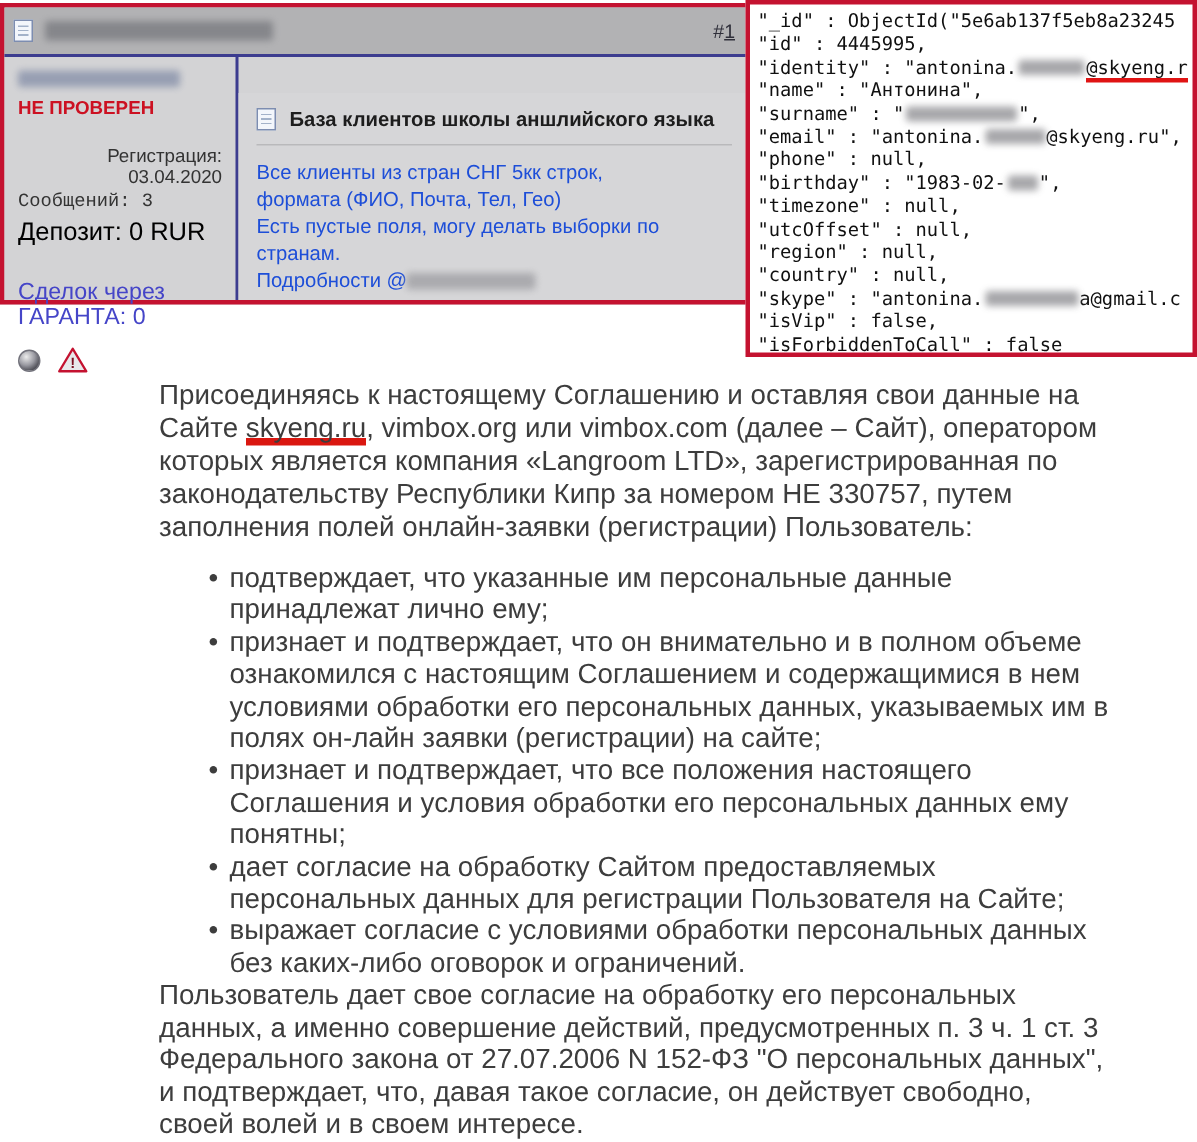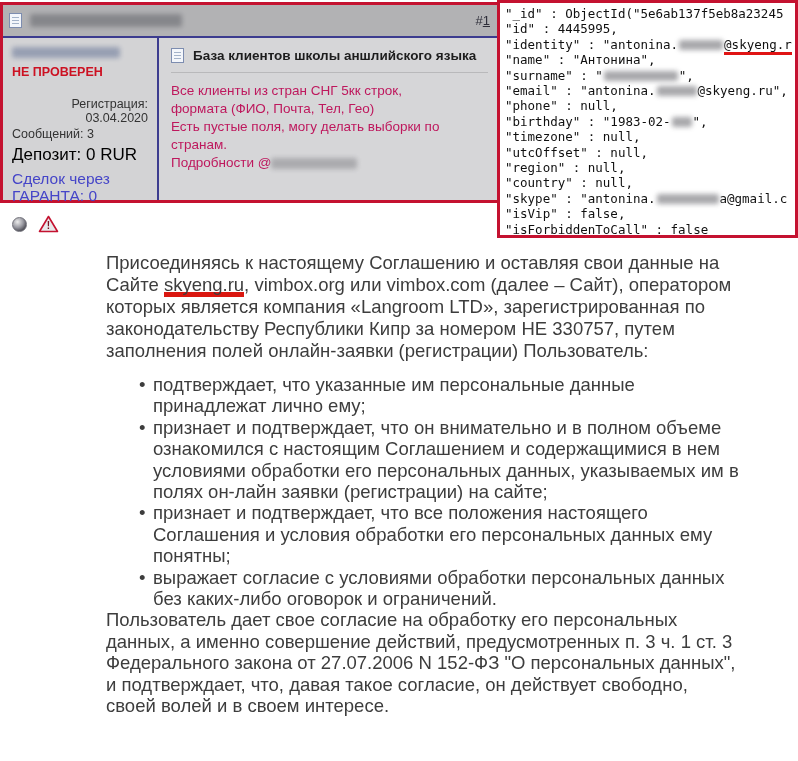--- a/index.html
+++ b/index.html
@@ -10,32 +10,32 @@
   .forum-box{position:absolute;left:0;top:2px;width:503px;height:201px;box-sizing:border-box;
              border:3px solid #c41230;background:#d3d3d5;display:flex;flex-direction:column;}
   .forum-header{flex:0 0 31px;background:#b2b2b4;border-bottom:2px solid #3c3c8f;
                 display:flex;align-items:center;padding:0 10px 0 6px;}
   .spacer{flex:1;}
   .post-number{font-size:13px;color:#2f2f3a;text-decoration:none;cursor:pointer;}
   .post-number .num{text-decoration:underline;}
   .forum-columns{flex:1;display:flex;min-height:0;}
   .profile-col{width:156px;box-sizing:border-box;border-right:2px solid #3c3c8f;
                padding:6px 9px;background:#d3d3d5;font-size:12.5px;color:#333;}
-  .post-col{flex:1;background:#d6d6d8;padding:5px 12px 0;min-width:0;}
+  .post-col{flex:1;background:#d6d6d8;padding:5px 12px 0;min-width:0;margin-top:24px;}
 
   .title-row{display:flex;align-items:center;gap:9px;padding:5px 0 9px;border-bottom:1px solid #b9b9bb;}
   .post-title{font-size:13.5px;font-weight:bold;color:#1d1d1d;}
-  .post-body{margin-top:9px;font-size:13.5px;line-height:18px;color:#be185d;}
+  .post-body{margin-top:9px;font-size:13.5px;line-height:18px;color:#1d4ed8;}
 
   .status-unverified{color:#cc1122;font-weight:bold;font-size:12.5px;margin-top:7px;}
   .reg-line{margin-top:18px;text-align:right;}
-  .msg-line{margin-top:2px;}
+  .msg-line{margin-top:2px;font-family:Liberation Mono, monospace;}
   .deposit-line{font-size:17px;color:#000000;margin-top:4px;}
   .guarantor-line{font-size:15.5px;color:#4545c8;line-height:17px;}
-  .guarantor-line.first{margin-top:5px;}
+  .guarantor-line.first{margin-top:21px;}
   .icons-row{margin-top:11px;display:flex;align-items:center;gap:11px;}
   .orb{width:13px;height:13px;border-radius:50%;border:1px solid #71717a;
        background:radial-gradient(circle at 35% 30%, #ececec, #9a9aa2 45%, #46464e 80%);}
 
   
   .page-icon{width:13px;height:15px;box-sizing:border-box;background:#f3f6fb;border:1px solid #7d8db0;
              position:relative;flex:0 0 auto;}
   .page-icon::after{content:"";position:absolute;left:2px;right:2px;top:3px;height:8px;
              background:repeating-linear-gradient(#a3b2c9 0 1px, transparent 1px 3px);}
 
@@ -144,20 +144,24 @@
           <div class="tline">ознакомился с настоящим Соглашением и содержащимися в нем</div>
           <div class="tline">условиями обработки его персональных данных, указываемых им в</div>
           <div class="tline">полях он-лайн заявки (регистрации) на сайте;</div>
         </li>
         <li>
           <div class="tline">признает и подтверждает, что все положения настоящего</div>
           <div class="tline">Соглашения и условия обработки его персональных данных ему</div>
           <div class="tline">понятны;</div>
         </li>
         <li>
+          <div class="tline">дает согласие на обработку Сайтом предоставляемых</div>
+          <div class="tline">персональных данных для регистрации Пользователя на Сайте;</div>
+        </li>
+        <li>
           <div class="tline">выражает согласие с условиями обработки персональных данных</div>
           <div class="tline">без каких-либо оговорок и ограничений.</div>
         </li>
       </ul>
     <div class="paragraph2" id="paragraph2">
         <div class="tline">Пользователь дает свое согласие на обработку его персональных</div>
         <div class="tline">данных, а именно совершение действий, предусмотренных п. 3 ч. 1 ст. 3</div>
         <div class="tline">Федерального закона от 27.07.2006 N 152-ФЗ "О персональных данных",</div>
         <div class="tline">и подтверждает, что, давая такое согласие, он действует свободно,</div>
         <div class="tline">своей волей и в своем интересе.</div>

